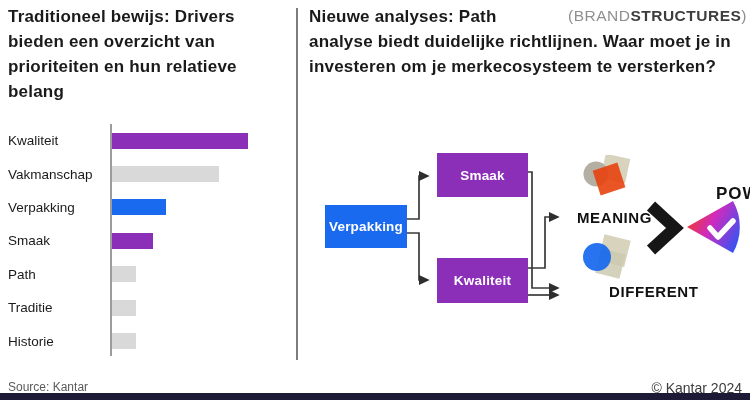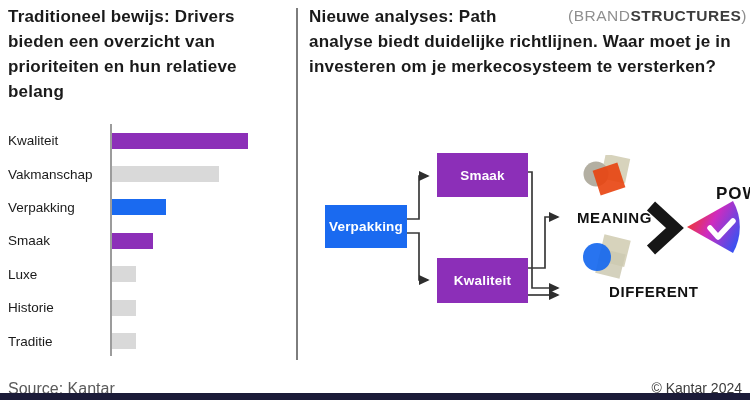--- a/index.html
+++ b/index.html
@@ -38,21 +38,21 @@
   .outcome-label{position:absolute;font-weight:700;font-size:15px;letter-spacing:.6px;color:#111;z-index:2;}
   #label-meaning{left:577px;top:209px;}
   #label-different{left:577px;top:283px;margin-left:32px;}
   #label-power{left:692px;top:184px;font-size:17px;letter-spacing:1px;padding-left:24px;}
   .icon-abs{position:absolute;z-index:2;}
   #meaning-icon{left:583px;top:155px;}
   #different-icon{left:582px;top:234px;}
   #chevron-icon{left:645px;top:200px;}
   #power-icon{left:684px;top:197px;}
   
-  #source-note{position:absolute;left:8px;top:380px;font-size:16px;color:#5a5a5a;}
+  #source-note{position:absolute;left:8px;top:380px;font-size:12px;color:#5a5a5a;}
   #copyright-note{position:absolute;right:8px;top:380px;font-size:14px;color:#3c3c3c;}
   #footer-bar{position:absolute;left:0;bottom:0;width:750px;height:7px;background:#1b1b38;}
 </style>
 </head>
 <body>
 
 <div id="left-title" class="panel-title">Traditioneel bewijs: Drivers bieden een overzicht van prioriteiten en hun relatieve belang</div>
 
 <div id="panel-divider"></div>
 
@@ -77,33 +77,33 @@
           <div class="bar" style="width: 54.4px; background: rgb(26, 106, 240);"></div>
         </div>
       </div>
       <div class="bar-row">
         <div class="bar-label">Smaak</div>
         <div class="bar-track">
           <div class="bar" style="width: 40.8px; background: rgb(140, 47, 184);"></div>
         </div>
       </div>
       <div class="bar-row">
-        <div class="bar-label">Luxe</div>
+        <div class="bar-label">Path</div>
+        <div class="bar-track">
+          <div class="bar" style="width: 24.48px; background: rgb(217, 217, 217);"></div>
+        </div>
+      </div>
+      <div class="bar-row">
+        <div class="bar-label">Traditie</div>
         <div class="bar-track">
           <div class="bar" style="width: 24.48px; background: rgb(217, 217, 217);"></div>
         </div>
       </div>
       <div class="bar-row">
         <div class="bar-label">Historie</div>
-        <div class="bar-track">
-          <div class="bar" style="width: 24.48px; background: rgb(217, 217, 217);"></div>
-        </div>
-      </div>
-      <div class="bar-row">
-        <div class="bar-label">Traditie</div>
         <div class="bar-track">
           <div class="bar" style="width: 24.48px; background: rgb(217, 217, 217);"></div>
         </div>
       </div>
     </div>
   </div>
 
 <div id="right-title" class="panel-title">
   <span id="brand-logo"><span>(</span><span>BRAND</span><span class="logo-bold">STRUCTURES</span><span>)</span></span>
   <span>Nieuwe analyses: Path analyse biedt duidelijke richtlijnen. Waar moet je in investeren om je merkecosysteem te versterken?</span>

